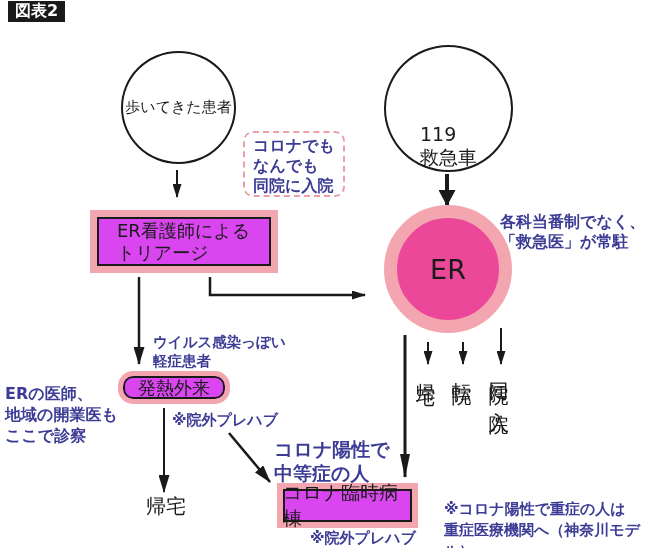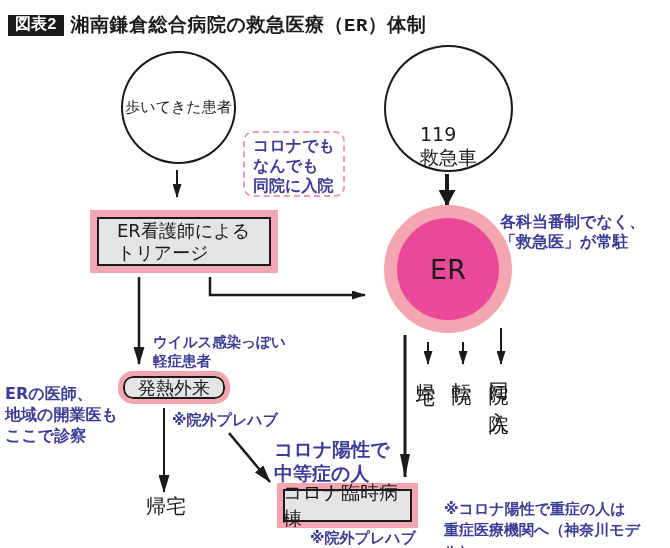--- a/index.html
+++ b/index.html
@@ -12,30 +12,30 @@
   .canvas{
     position:relative;width:670px;height:548px;background:#ffffff;
     font-family:"DejaVu Sans","Liberation Sans",sans-serif;
     color:var(--ink);overflow:hidden;
   }
   .abs{position:absolute;}
   .arrows{position:absolute;left:0;top:0;width:670px;height:548px;z-index:1;pointer-events:none;}
   .arrows line,.arrows polyline{stroke:var(--ink);fill:none;}
   .arrows marker path{fill:var(--ink);}
   .w2{stroke-width:2px;} .w25{stroke-width:2.5px;} .w3{stroke-width:3px;} .w4{stroke-width:4px;}
-  .header{left:8px;top:12px;display:flex;align-items:center;gap:7px;z-index:2;font-family:Liberation Mono, monospace;}
+  .header{left:8px;top:1px;display:flex;align-items:center;gap:23px;z-index:2;}
   .tag{background:var(--ink);color:#fff;font-size:16px;font-weight:bold;padding:2px 7px 3px;line-height:1;}
   .title{font-size:19px;font-weight:bold;letter-spacing:0.5px;}
 
   .circle{border:2.5px solid var(--ink);border-radius:50%;display:flex;align-items:center;justify-content:center;background:#fff;box-sizing:border-box;z-index:2;}
   .walkin{left:121px;top:51px;width:115px;height:113px;font-size:15px;font-weight:500;white-space:nowrap;}
   .ambulance{left:384px;top:45px;width:129px;height:127px;align-items:flex-end;}
   .amb-text{font-size:19px;font-weight:500;line-height:1.25;text-align:left;}
 
-  .pinkbox{background:#e5e5e5;border-style:solid;border-color:var(--pink);box-shadow:inset 0 0 0 2px var(--ink);box-sizing:border-box;display:flex;align-items:center;z-index:2;}
+  .pinkbox{background:#d946ef;border-style:solid;border-color:var(--pink);box-shadow:inset 0 0 0 2px var(--ink);box-sizing:border-box;display:flex;align-items:center;z-index:2;}
   .triage{left:90px;top:210px;width:188px;height:63px;border-width:7px;}
   .triage-text{font-size:18px;font-weight:500;line-height:1.18;padding-left:20px;}
   .fever{left:118px;top:371px;width:112px;height:33px;border-width:5px;justify-content:center;font-size:18px;font-weight:500;border-radius:15px;}
   .ward{left:277px;top:483px;width:141px;height:45px;border-width:6px;justify-content:center;font-size:19px;font-weight:500;}
 
   .er-ring{left:384px;top:205px;width:128px;height:128px;border:13px solid var(--pink);border-radius:50%;box-sizing:border-box;display:flex;align-items:center;justify-content:center;font-size:27px;font-weight:500;background:#ec4899;z-index:2;}
 
   .bnote{color:var(--blue);font-weight:bold;z-index:2;}
   .note-dashed{left:243px;top:131px;width:102px;height:66px;border:2px dashed var(--pink-dashed);border-radius:10px;box-sizing:border-box;padding:3px 0 0 8px;font-size:16px;line-height:1.25;}
   .er-staff{left:500px;top:212px;font-size:16px;line-height:1.25;}
@@ -80,21 +80,20 @@
     <line class="w2" x1="164" y1="408" x2="164" y2="492" marker-end="url(#mkMed)"></line>
     <line class="w25" x1="229" y1="433" x2="270" y2="482" marker-end="url(#mkMed)"></line>
     <line class="w3" x1="405" y1="335" x2="405" y2="477" marker-end="url(#mkLong)"></line>
     <line class="w2" x1="428" y1="342" x2="428" y2="364" marker-end="url(#mkSlim)"></line>
     <line class="w2" x1="463" y1="342" x2="463" y2="364" marker-end="url(#mkSlim)"></line>
     <line class="w2" x1="501" y1="328" x2="501" y2="364" marker-end="url(#mkSlim)"></line>
   </svg>
 
   <div class="header abs">
     <span class="tag">図表2</span>
-    <span class="title">湘南鎌倉総合病院の救急医療（ER）体制</span>
   </div>
 
   <div class="circle walkin abs">
     <span>歩いてきた患者</span>
   </div>
 
   <div class="circle ambulance abs">
     <div class="amb-text">
       <div>119</div>
       <div>救急車</div>

